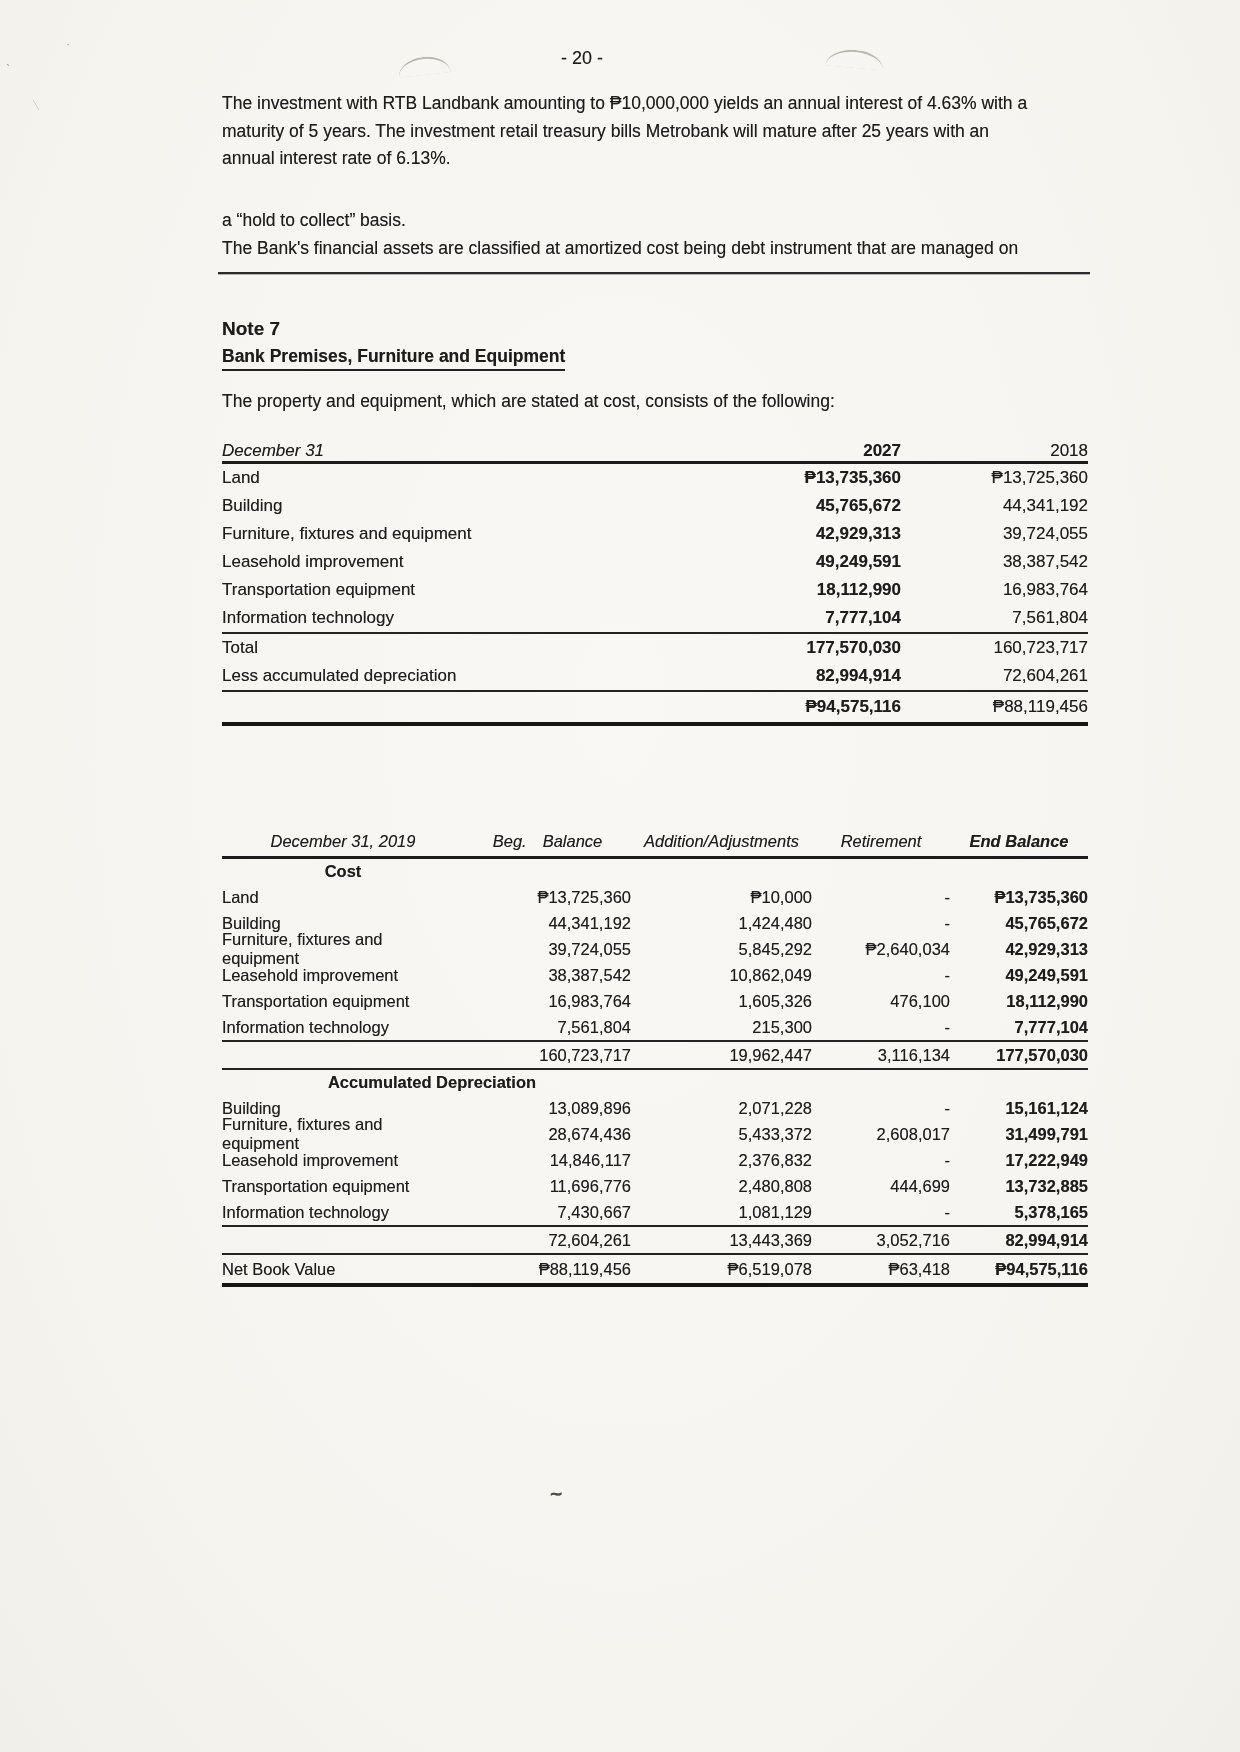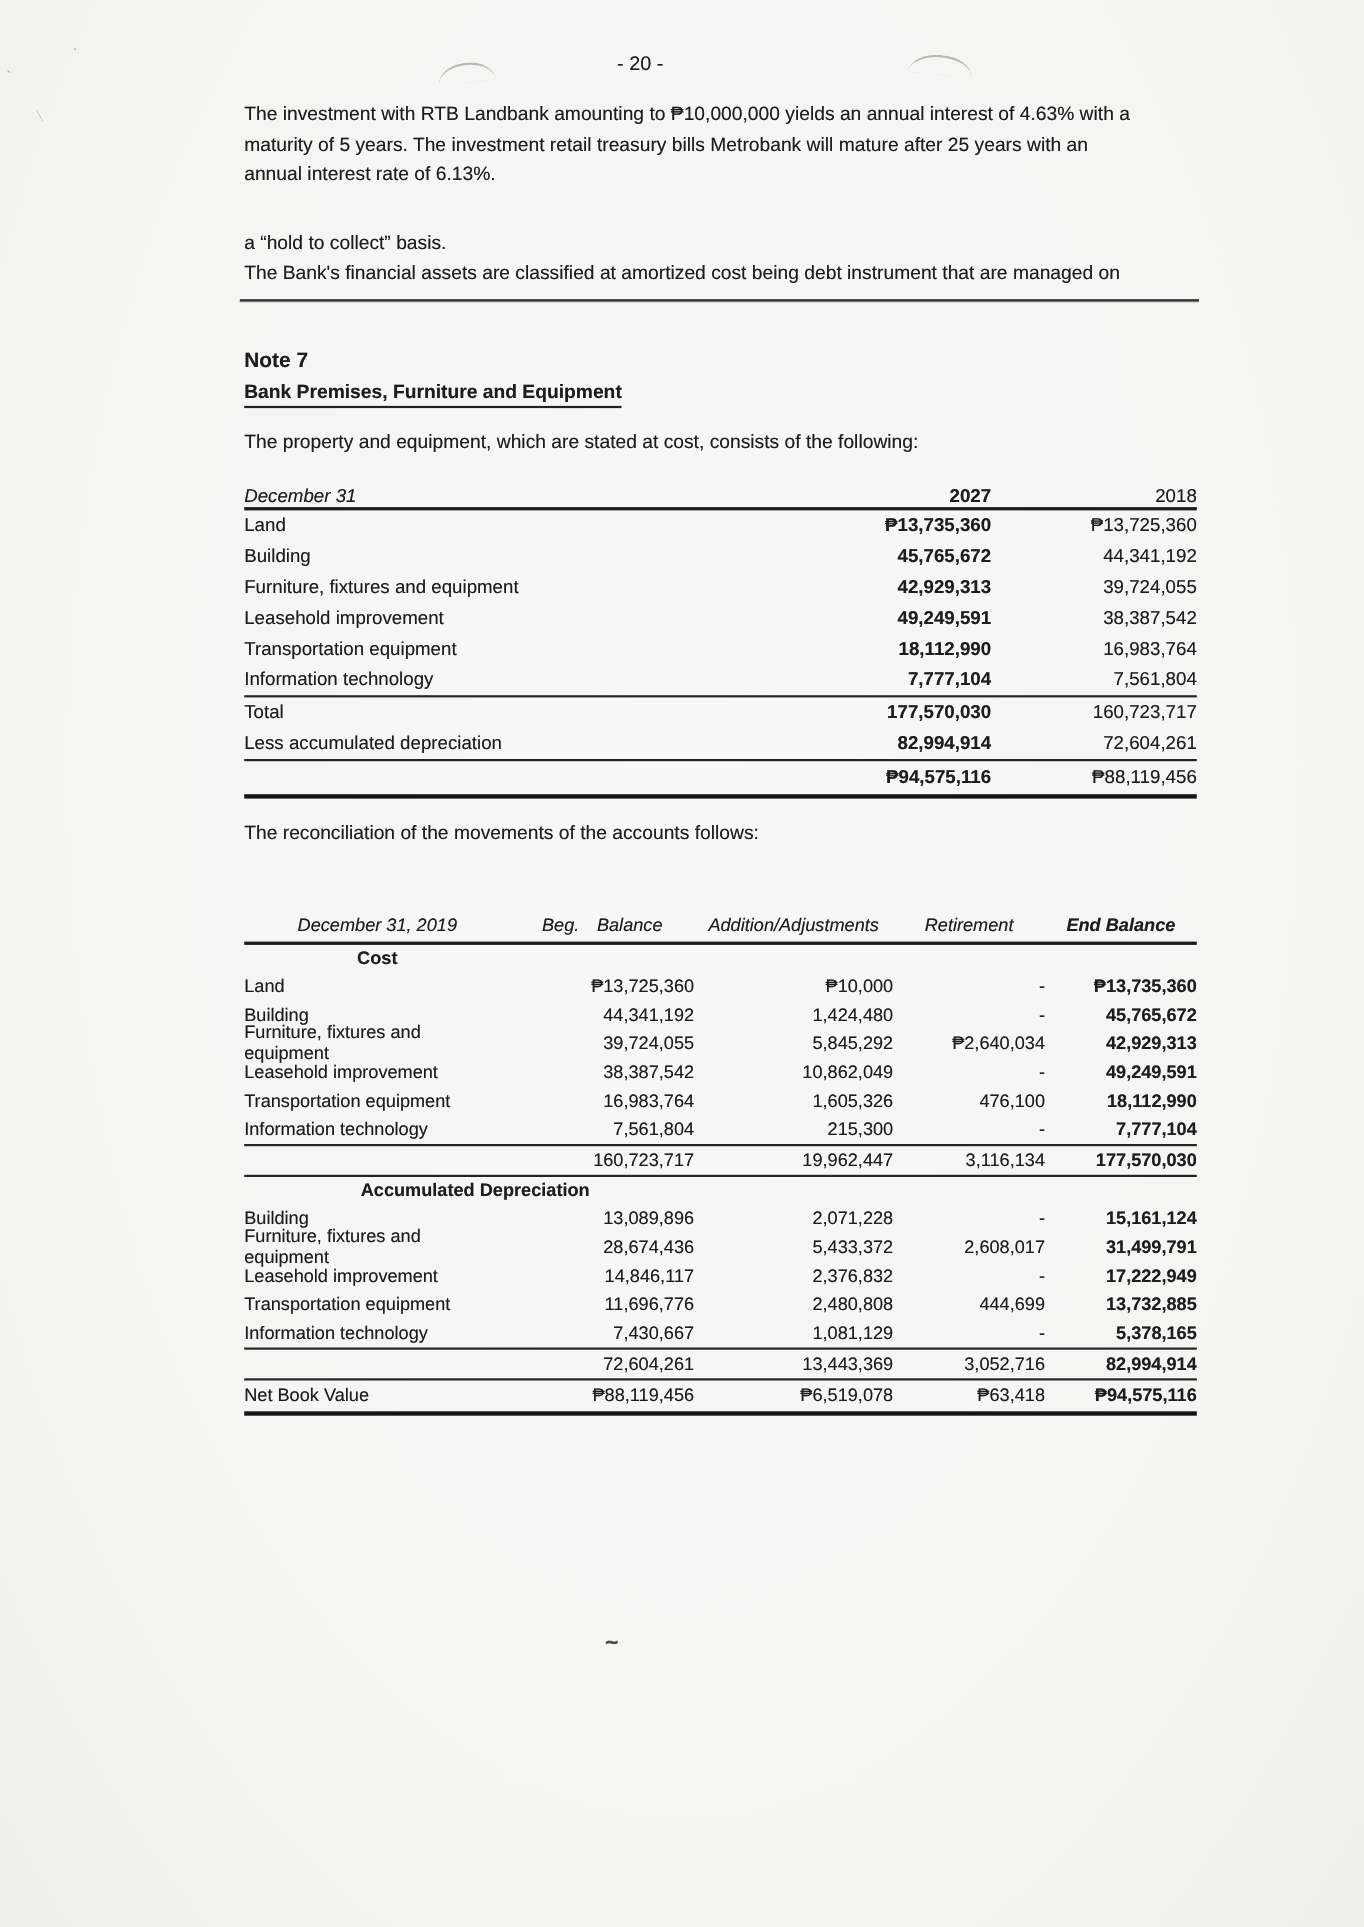--- a/index.html
+++ b/index.html
@@ -144,23 +144,20 @@
     </div>
     <div class="rule2"></div>
     <div class="row netrow">
       <div class="lbl"></div>
       <div class="v1 b">₱94,575,116</div>
       <div class="v2">₱88,119,456</div>
     </div>
     <div class="rule4"></div>
   </div>
 
-  <div class="abs para lead2">
-    <div class="pline">The reconciliation of the movements of the accounts follows:</div>
-  </div>
 
   <div class="abs t2">
     <div class="hrow">
       <div class="hcell lbl">
         <div class="hl it">December 31, 2019</div>
       </div>
       <div class="hcell beg">
         <div class="hl it begtop">Beg.</div>
         <div class="hl it">Balance</div>
       </div>

